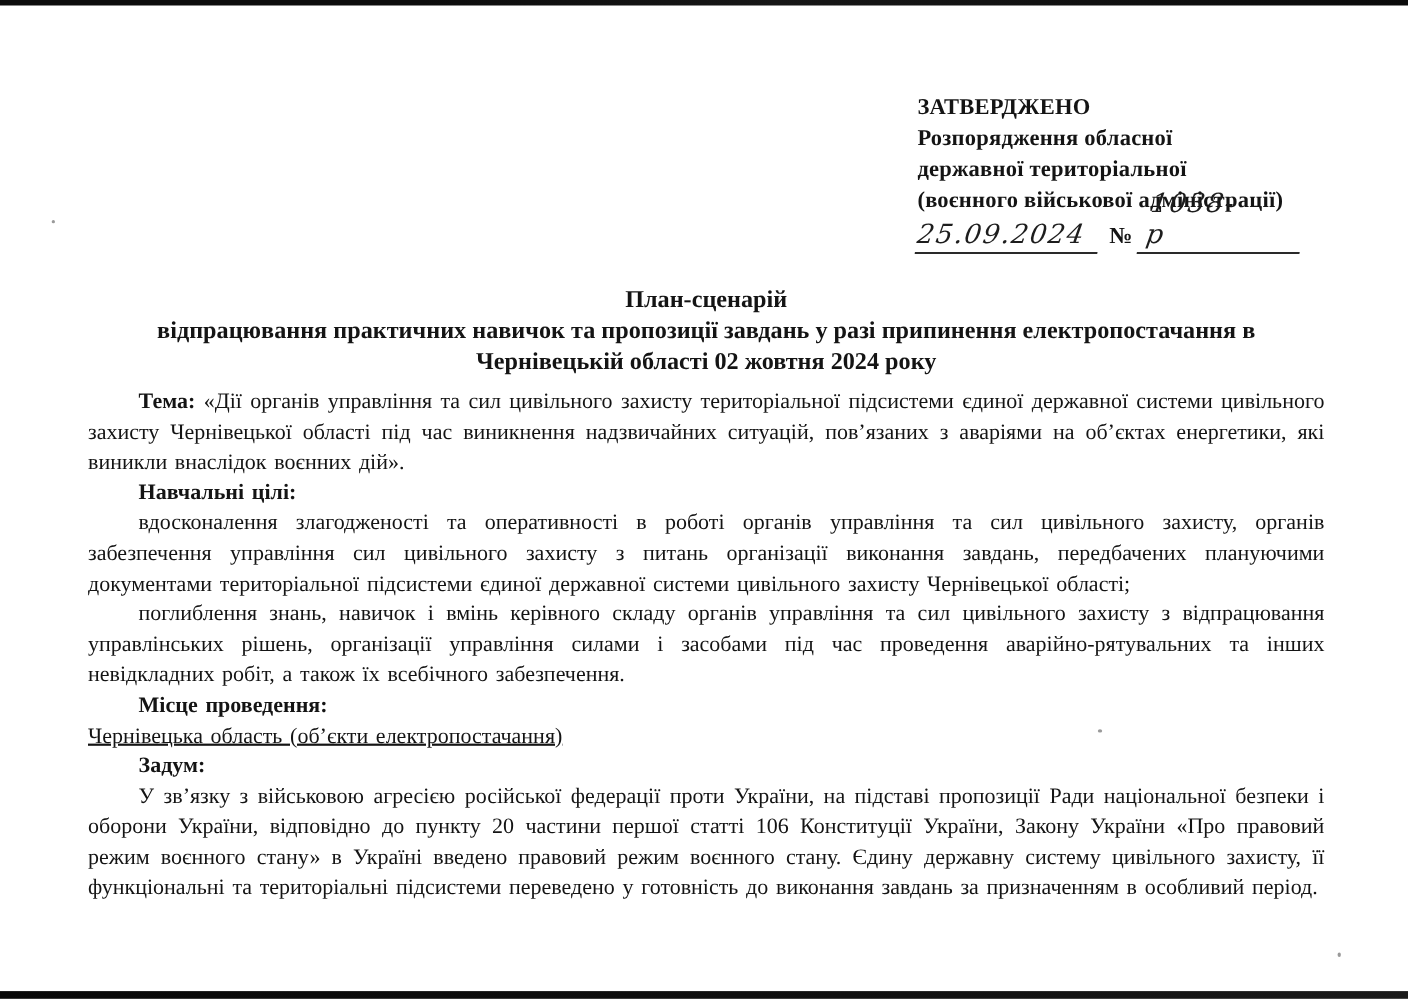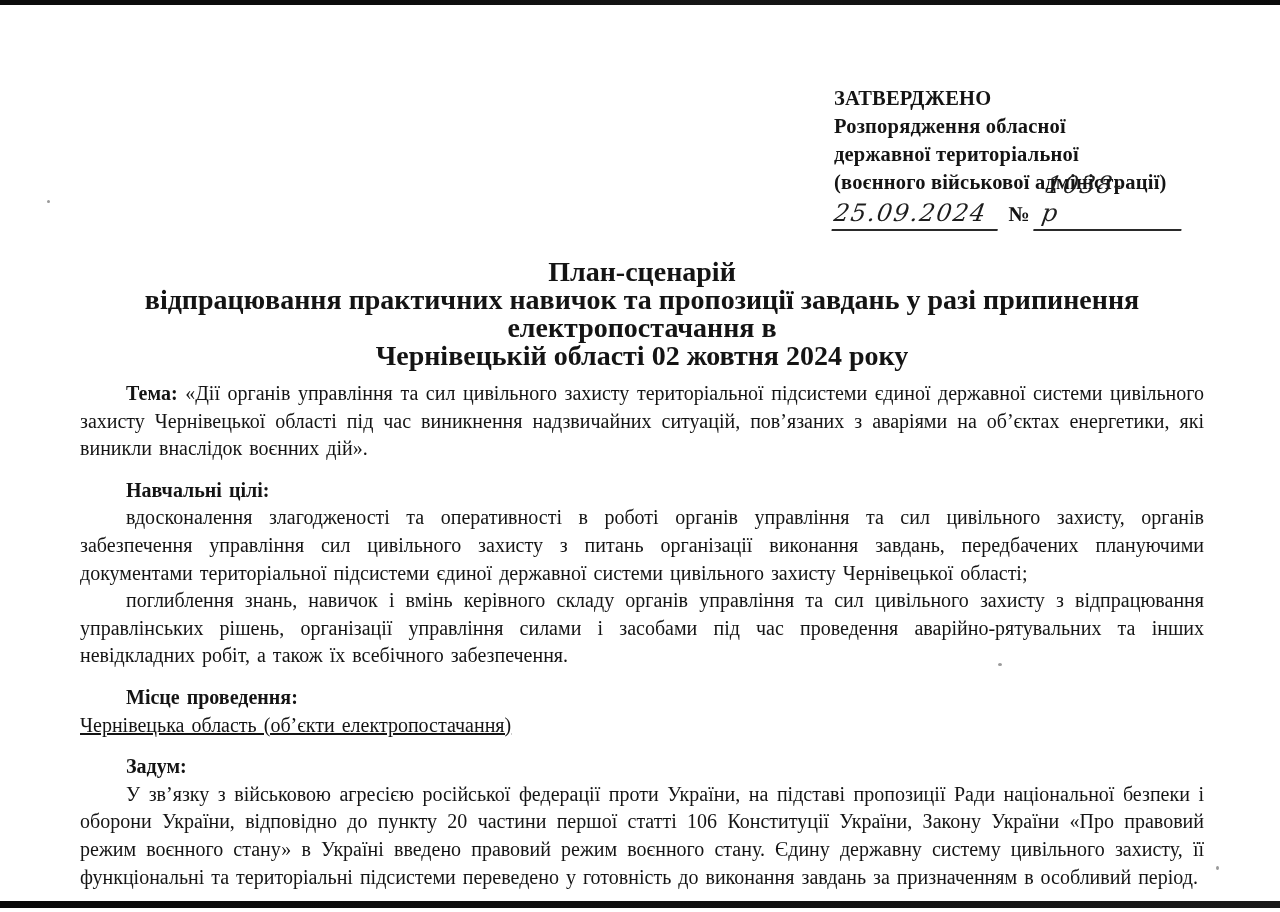--- a/index.html
+++ b/index.html
@@ -54,36 +54,36 @@
   }
   .uline-date { padding-right: 14px; }
   .uline-num  { padding-right: 56px; padding-left: 6px; }
   .num-sign { font-size: 21px; font-weight: 600; padding-bottom: 3px; }
 
   
   .doc-title {
     margin-top: 27px;
     text-align: center;
     font-weight: bold;
-    font-size: 28px;
+    font-size: 22px;
     line-height: 28px;
   }
 
   
   .para {
     font-size: 20px;
     line-height: 27.6px;
     text-align: justify;
     text-indent: 46px;
     margin: 0;
     word-spacing: 2px;
   }
   .lead { font-weight: bold; }
   .mt-lg { margin-top: 10px; }
-  .mt-md { margin-top: 14px; }
+  .mt-md { margin-top: 0; }
   .heading { font-weight: bold; }
   .no-indent { text-indent: 0; text-decoration: underline; }
 
   .speck { position: absolute; background: #9a9a9a; border-radius: 50%; }
   .speck-1 { left: 998px; top: 663px; width: 4px; height: 3px; }
   .speck-2 { left: 1216px; top: 866px; width: 3px; height: 4px; }
   .speck-3 { left: 47px; top: 200px; width: 3px; height: 3px; }
 </style>
 </head>
 <body>

